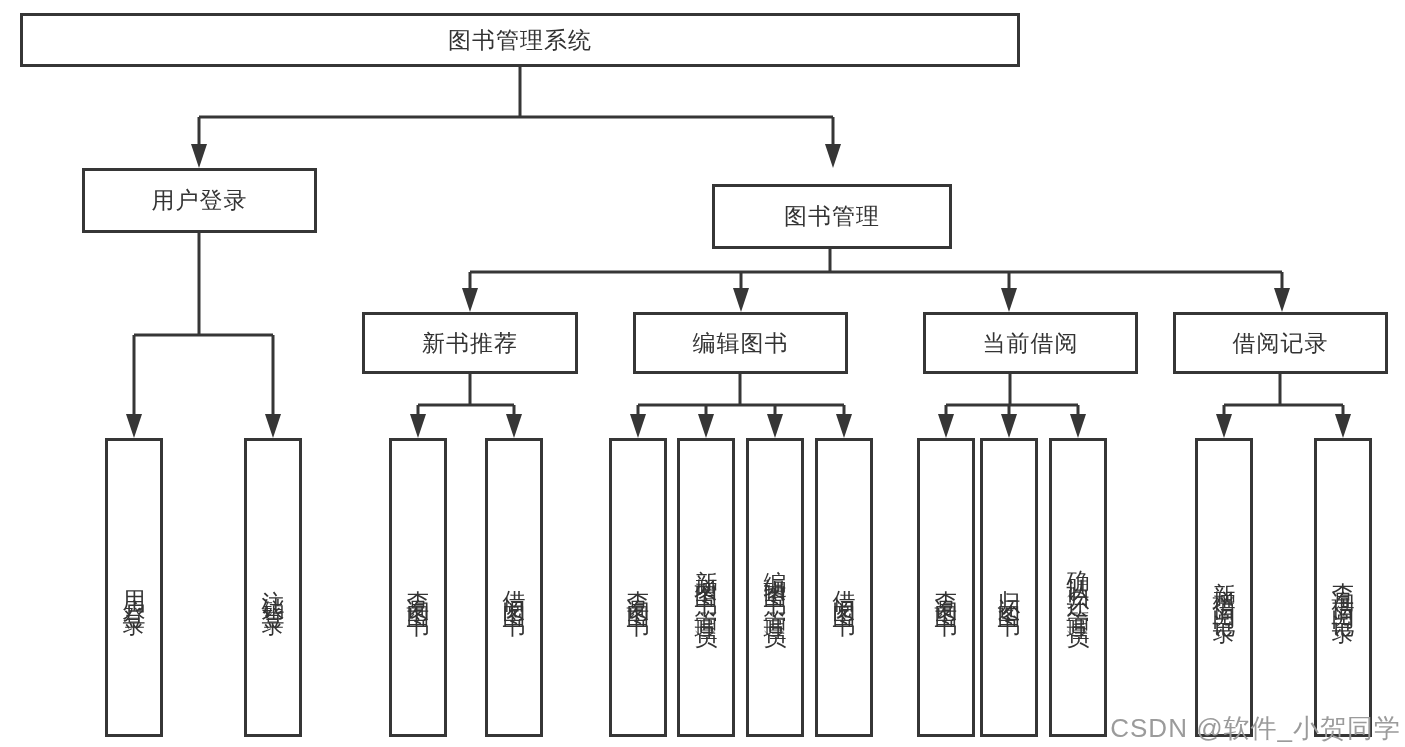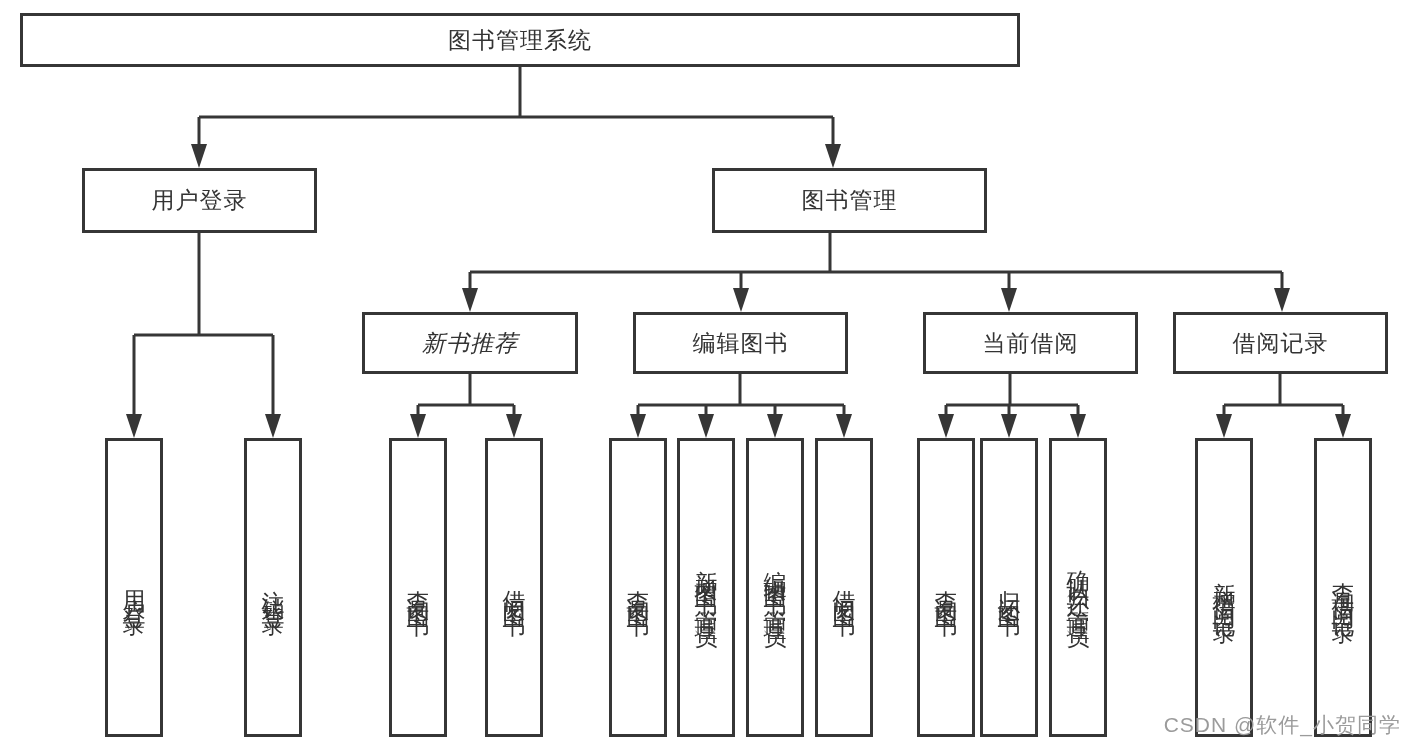--- a/index.html
+++ b/index.html
@@ -25,21 +25,21 @@
   }
   .vbox{
     writing-mode:vertical-rl;
     text-orientation:mixed;
     letter-spacing:8px;
     line-height:1;
   }
   .watermark{
     position:absolute;
     right:4px;top:711px;
-    font-size:21px;
+    font-size:26px;
     color:var(--watermark,#9b9b9b);
     letter-spacing:1px;
     white-space:nowrap;
     text-align:right;
   }
 </style>
 </head>
 <body>
 
 <div class="canvas">
@@ -80,25 +80,25 @@
     <polygon points="1335,414 1351,414 1343,438"></polygon>
   </svg>
 
   <div class="node" style="left:20px;top:13px;width:1000px;height:54px;">
     <span>图书管理系统</span>
   </div>
 
   <div class="node" style="left:82px;top:168px;width:235px;height:65px;">
     <span>用户登录</span>
   </div>
-  <div class="node" style="left:712px;top:168px;width:275px;height:65px;">
+  <div class="node" style="left:712px;top:184px;width:240px;height:65px;">
     <span>图书管理</span>
   </div>
 
-  <div class="node" style="left:362px;top:312px;width:216px;height:62px;font-style:italic;">
+  <div class="node" style="left:362px;top:312px;width:216px;height:62px;">
     <span>新书推荐</span>
   </div>
   <div class="node" style="left:633px;top:312px;width:215px;height:62px;">
     <span>编辑图书</span>
   </div>
   <div class="node" style="left:903px;top:312px;width:215px;height:62px;margin-left:20px;">
     <span>当前借阅</span>
   </div>
   <div class="node" style="left:1173px;top:312px;width:215px;height:62px;">
     <span>借阅记录</span>

